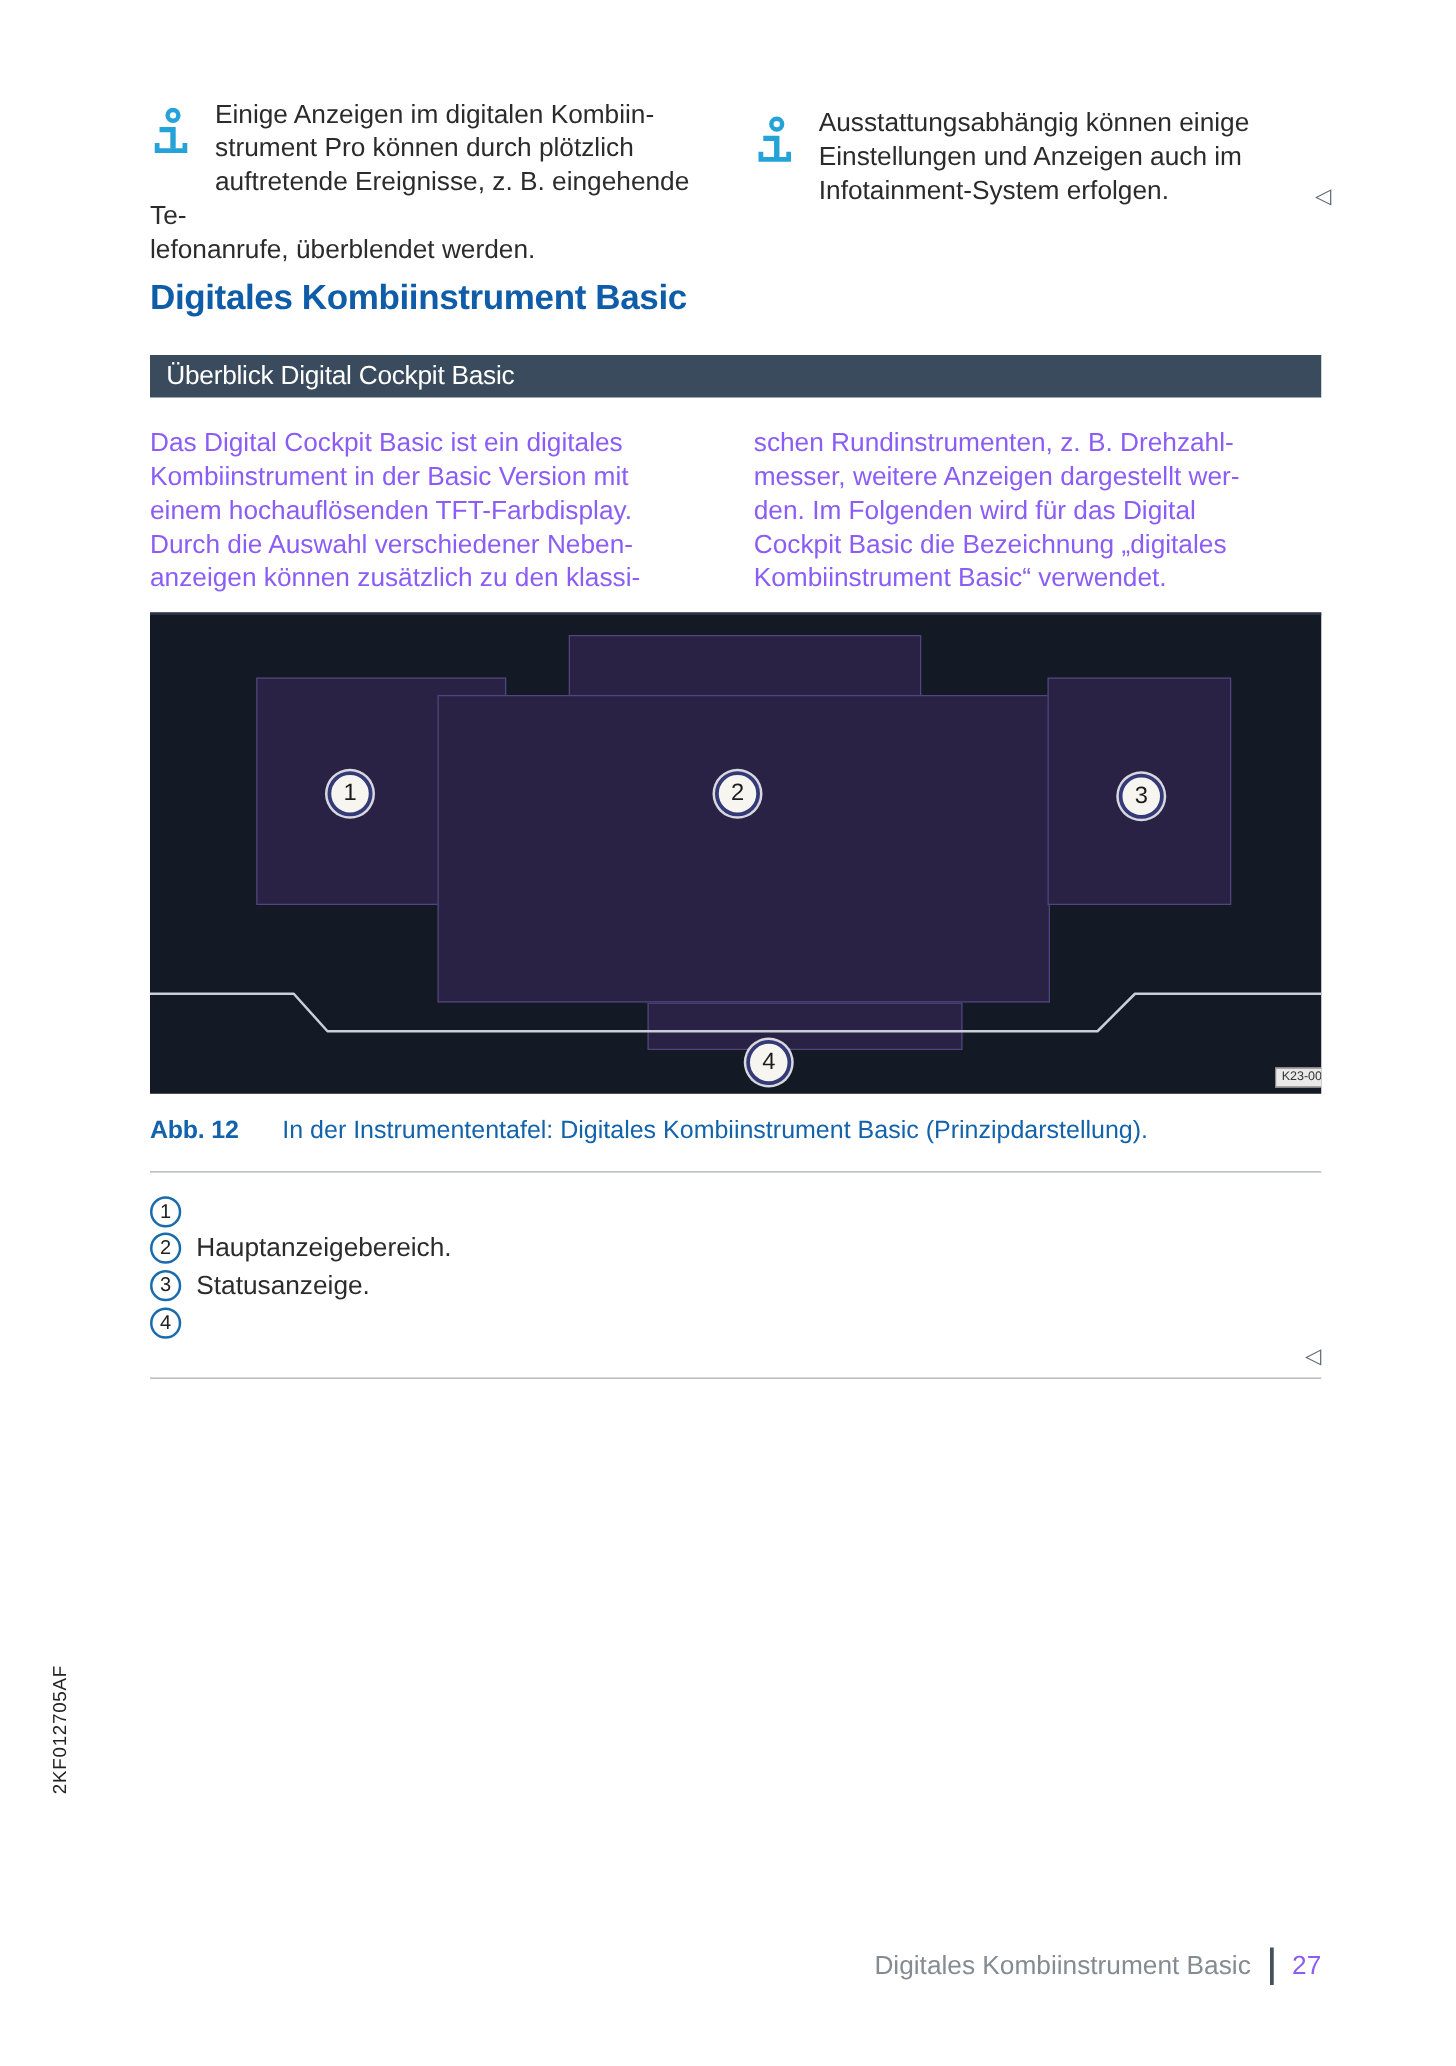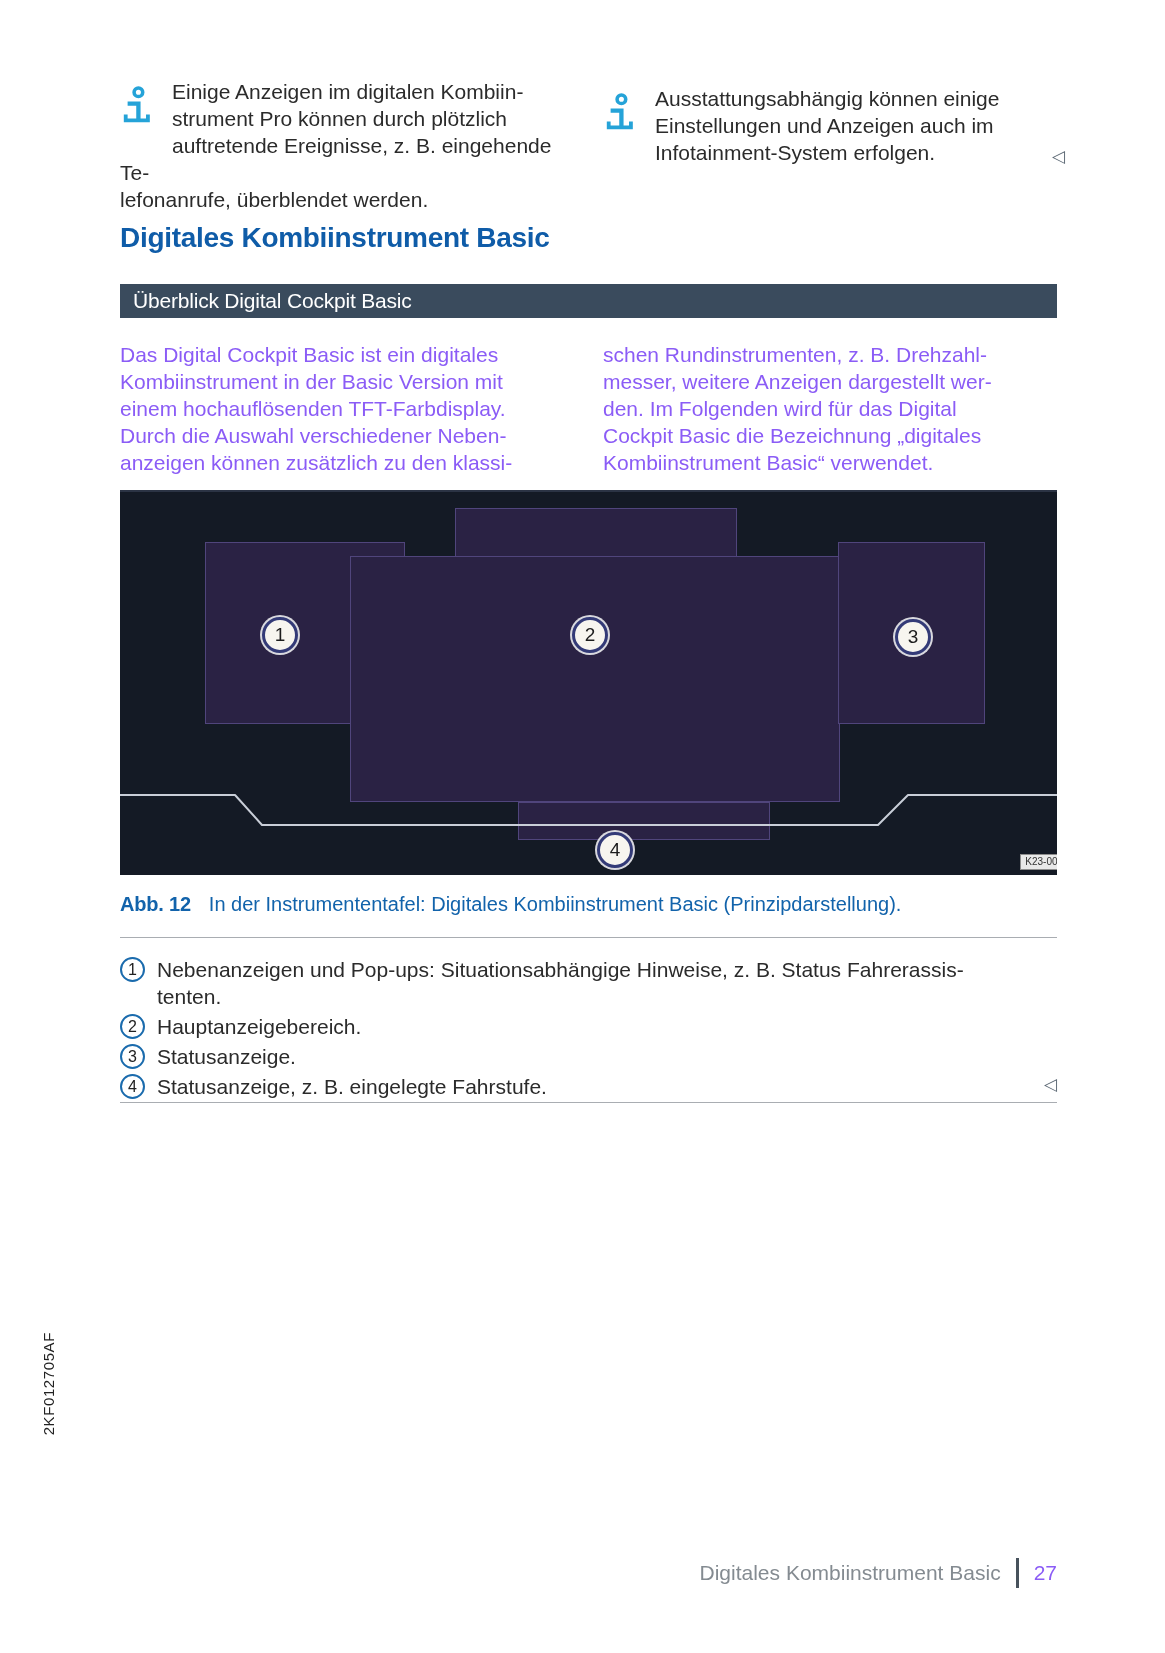--- a/index.html
+++ b/index.html
@@ -43,21 +43,21 @@
              box-shadow:0 0 0 2px #d8d8de; box-sizing:border-box;
              font-size:19px; color:#1c1c1c; text-align:center; line-height:30px; }
   .c1 { left:142px; top:125px; } .c2 { left:452px; top:125px; }
   .c3 { left:775px; top:127px; } .c4 { left:477px; top:340px; }
   .fig-id { position:absolute; left:900px; top:362px; width:54px; height:16px;
             background:#e9e9e9; border:1px solid #8e8e8e; box-sizing:border-box;
             font-size:10px; color:#333; text-align:center; line-height:14px; }
 
   
   .caption { position:absolute; left:120px; top:893px; font-size:20px; color:#1263ab; }
-  .caption b { margin-right:18px; letter-spacing:-0.2px; }
+  .caption b { margin-right:35px; letter-spacing:-0.2px; }
 
   .rule { position:absolute; left:120px; width:937px; border-top:1px solid #a9adb2; height:0; }
   .rule1 { top:937px; } .rule2 { top:1102px; }
 
   
   .legend { position:absolute; left:120px; top:956px; width:945px; }
   .legend-item { display:flex; align-items:flex-start; margin-bottom:3px; }
   .lnum { flex:0 0 auto; width:25px; height:25px; border-radius:50%;
           border:2px solid #1a6bad; box-sizing:border-box; margin:1px 12px 0 0;
           font-size:16px; color:#222; text-align:center; line-height:21px; }
@@ -141,34 +141,31 @@
 
   <div class="caption">
     <b>Abb. 12</b><span>In der Instrumententafel: Digitales Kombiinstrument Basic (Prinzipdarstellung).</span>
   </div>
 
   <div class="rule rule1"></div>
 
   <div class="legend">
     <div class="legend-item">
       <span class="lnum">1</span>
-      <span class="ltext pre">Nebenanzeigen und Pop-ups: Situationsabhängige Hinweise, z. B. Status Fahrerassis-
-tenten.</span>
     </div>
     <div class="legend-item">
       <span class="lnum">2</span>
       <span class="ltext pre">Hauptanzeigebereich.</span>
     </div>
     <div class="legend-item">
       <span class="lnum">3</span>
       <span class="ltext pre">Statusanzeige.</span>
     </div>
     <div class="legend-item">
       <span class="lnum">4</span>
-      <span class="ltext pre">Statusanzeige, z. B. eingelegte Fahrstufe.</span>
     </div>
   </div>
 
   <div class="legend-end">◁</div>
   <div class="rule rule2"></div>
 
   <div class="side-code">2KF012705AF</div>
 
   <div class="footer">
     <span class="footer-title">Digitales Kombiinstrument Basic</span>

